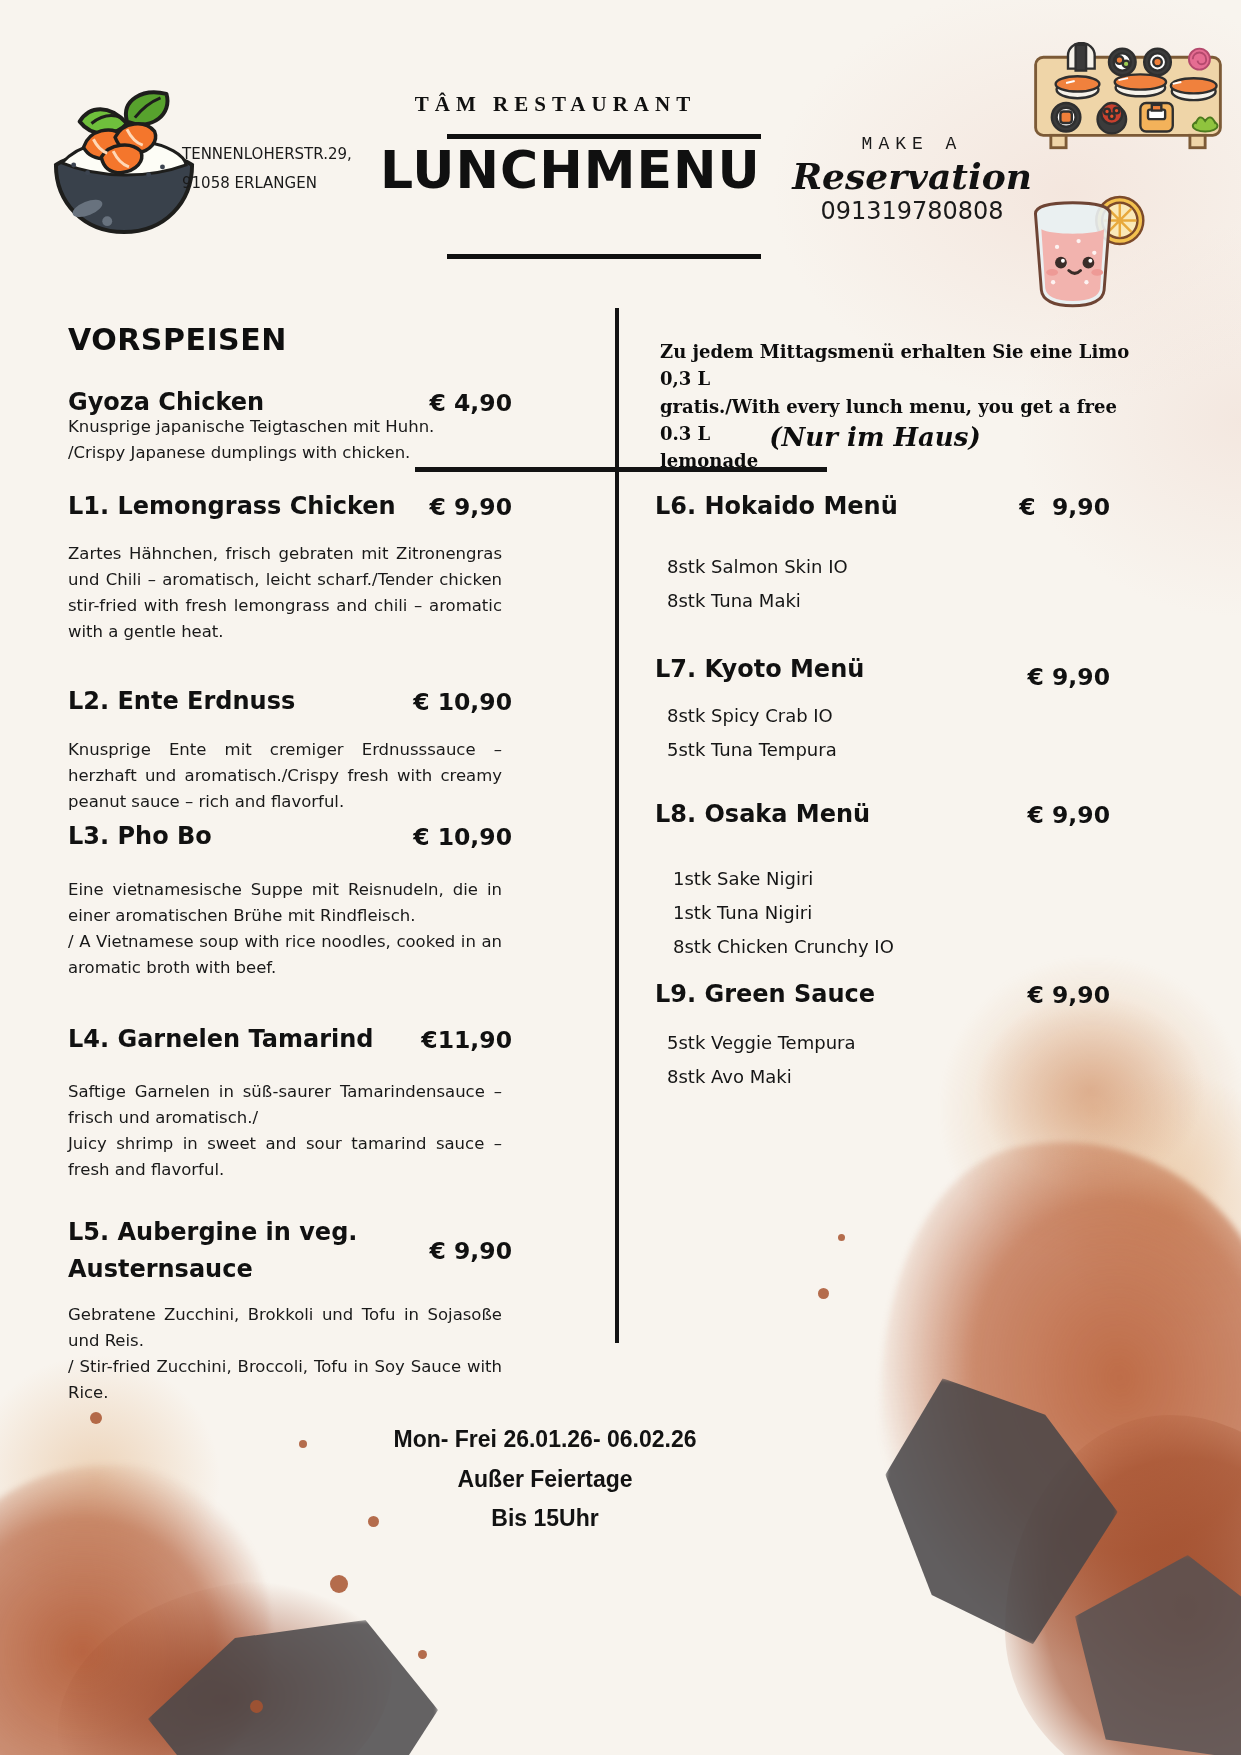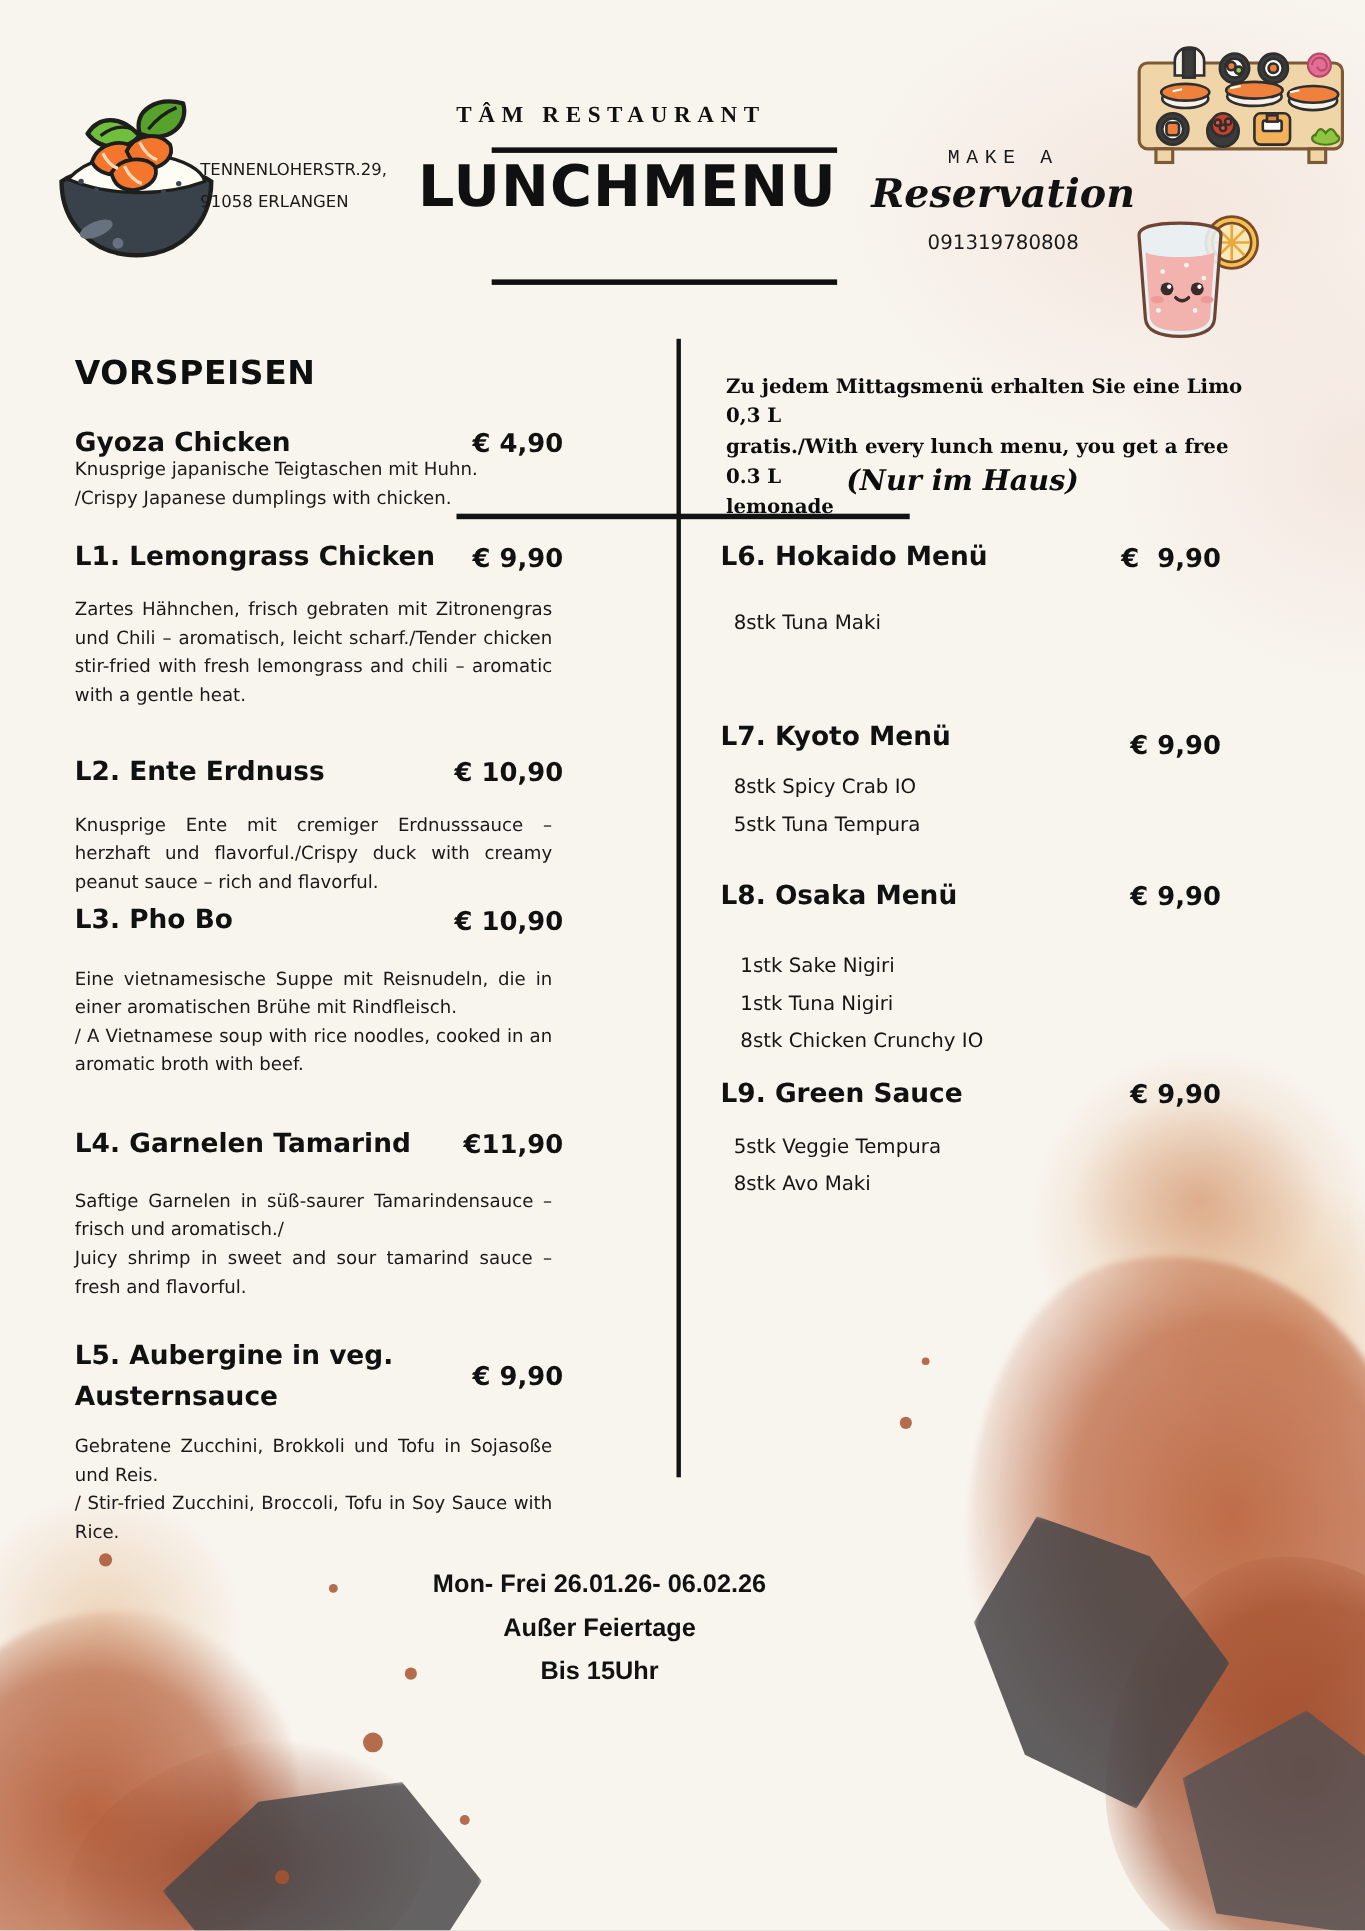--- a/index.html
+++ b/index.html
@@ -48,21 +48,21 @@
   .brand { position:absolute; left:388px; top:92px; width:335px; text-align:center;
     font-family:Liberation Serif, serif; font-weight:700; font-size:21px; letter-spacing:6px; color:#101010; }
   .rule { position:absolute; left:447px; width:314px; height:5px; background:#101010; }
   .rule-top { top:134px; }
   .rule-bottom { top:254px; }
   .menu-title { position:absolute; left:380px; top:140px; width:350px; text-align:center;
     font-family:"DejaVu Sans", sans-serif; font-weight:800; font-size:52px; letter-spacing:1px; color:#101010; }
   .reservation { position:absolute; left:792px; top:134px; width:240px; text-align:center; }
   .res-prefix { font-family:Liberation Mono, monospace; font-size:18px; letter-spacing:6px; font-weight:500; color:#1a1a1a; }
   .res-script { font-family:"DejaVu Serif", serif; font-style:italic; font-weight:600; font-size:36px; margin-top:1px; color:#121212; }
-  .res-phone { font-family:"DejaVu Sans", sans-serif; font-size:18px; margin-top:13px; color:#1a1a1a;text-align:center; }
+  .res-phone { font-family:"DejaVu Sans", sans-serif; font-size:24px; color:#1a1a1a;text-align:center; }
   .sushi-board { position:absolute; left:1028px; top:42px; width:200px; }
   .drink { position:absolute; left:1008px; top:194px; width:152px; }
   
   .divider-v { position:absolute; left:615px; top:308px; width:4px; height:1035px; background:#131313; }
   .divider-h { position:absolute; left:415px; top:467px; width:412px; height:5px; background:#131313; }
   
   .section-title { position:absolute; left:68px; top:322px; font-family:"DejaVu Sans", sans-serif;
     font-weight:800; font-size:30px; letter-spacing:.5px; color:#0f0f0f; }
   .row { position:absolute; display:flex; justify-content:space-between; align-items:center; }
   .row-l { left:68px; width:444px; }
@@ -247,21 +247,21 @@
   <div class="row row-l" style="top:488px;">
     <div class="item-name">L1. Lemongrass Chicken</div>
     <div class="item-price">€ 9,90</div>
   </div>
   <div class="desc just" style="top:541px;">Zartes Hähnchen, frisch gebraten mit Zitronengras und Chili – aromatisch, leicht scharf./Tender chicken stir-fried with fresh lemongrass and chili – aromatic with a gentle heat.</div>
 
   <div class="row row-l" style="top:683px;">
     <div class="item-name">L2. Ente Erdnuss</div>
     <div class="item-price">€ 10,90</div>
   </div>
-  <div class="desc just" style="top:737px;">Knusprige Ente mit cremiger Erdnusssauce – herzhaft und flavorful./Crispy duck with creamy peanut sauce – rich and flavorful.</div>
+  <div class="desc just" style="top:737px;">Knusprige Ente mit cremiger Erdnusssauce – herzhaft und aromatisch./Crispy fresh with creamy peanut sauce – rich and flavorful.</div>
 
   <div class="row row-l" style="top:818px;">
     <div class="item-name">L3. Pho Bo</div>
     <div class="item-price">€ 10,90</div>
   </div>
   <div class="desc just" style="top:877px;">Eine vietnamesische Suppe mit Reisnudeln, die in einer aromatischen Brühe mit Rindfleisch.
 / A Vietnamese soup with rice noodles, cooked in an aromatic broth with beef.</div>
 
   <div class="row row-l" style="top:1021px;">
     <div class="item-name">L4. Garnelen Tamarind</div>
@@ -281,20 +281,21 @@
   <div class="promo">Zu jedem Mittagsmenü erhalten Sie eine Limo 0,3 L
 gratis./With every lunch menu, you get a free 0.3 L
 lemonade</div>
   <div class="promo-note">(Nur im Haus)</div>
 
   <div class="row row-r" style="top:488px;">
     <div class="item-name">L6. Hokaido Menü</div>
     <div class="item-price">€  9,90</div>
   </div>
   <div class="lines" style="top:550px;">
+    <div>8stk Salmon Skin IO</div>
     <div>8stk Tuna Maki</div>
   </div>
 
   <div class="row row-r" style="top:648px;">
     <div class="item-name">L7. Kyoto Menü</div>
     <div class="item-price price-drop">€ 9,90</div>
   </div>
   <div class="lines" style="top:699px;">
     <div>8stk Spicy Crab IO</div>
     <div>5stk Tuna Tempura</div>

